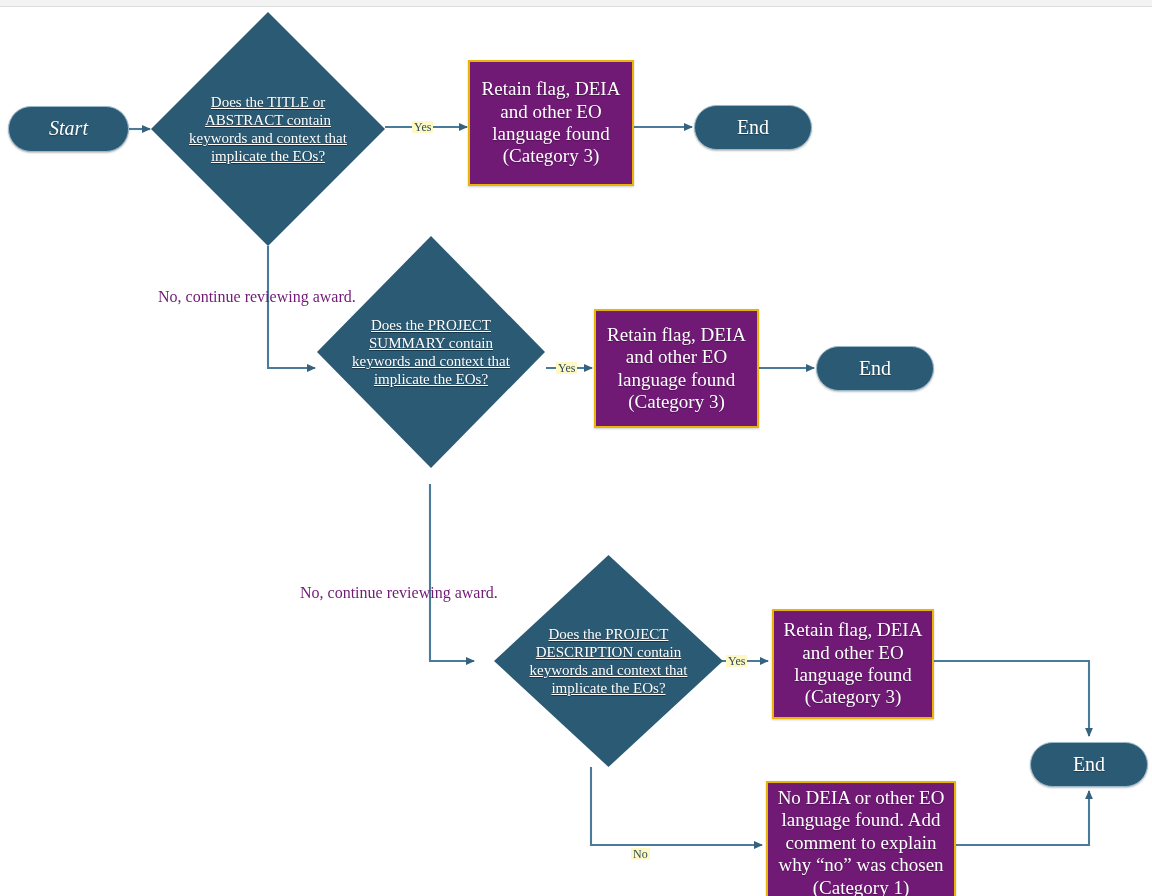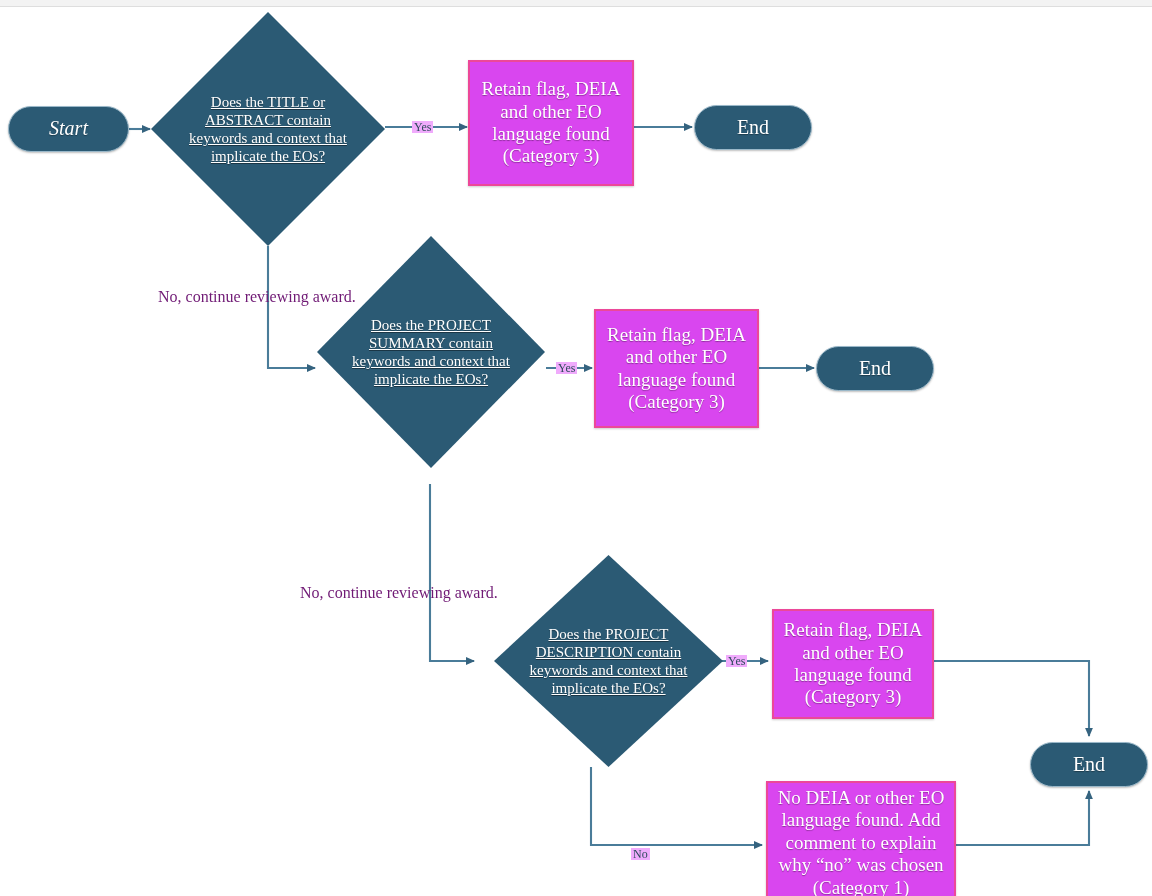--- a/index.html
+++ b/index.html
@@ -61,22 +61,22 @@
 
   .terminator {
     background: #2b5a74;
     border: 1px solid #9ab8c9;
     border-radius: 999px;
     font-size: 20px;
     box-shadow: 0 1px 2px rgba(0,0,0,0.25);
   }
 
   .process {
-    background: #d946ef;
-    border: 2px solid #ec4899;
+    background: #701a75;
+    border: 2px solid #eab308;
     font-size: 19px;
     padding: 4px 6px;
     box-shadow: 0 1px 2px rgba(0,0,0,0.2);
   }
 
   .decision {
     background: transparent;
     border: none;
   }
   .decision .dia-shape {
@@ -96,21 +96,21 @@
     color: #ffffff;
     text-shadow: 0 1px 1px rgba(0,0,0,0.4);
     text-decoration: underline;
   }
 
   .edge-label {
     position: absolute;
     color: #2e4a5c;
     font-size: 12px;
     white-space: nowrap;
-    background: #f0abfc;
+    background: #fef9c3;
     padding: 0 2px;
     line-height: 1;
   }
   .edge-label.big {
     font-size: 16px;
     color: #701a75;
     background: transparent;
     padding: 0;
   }
 </style>

